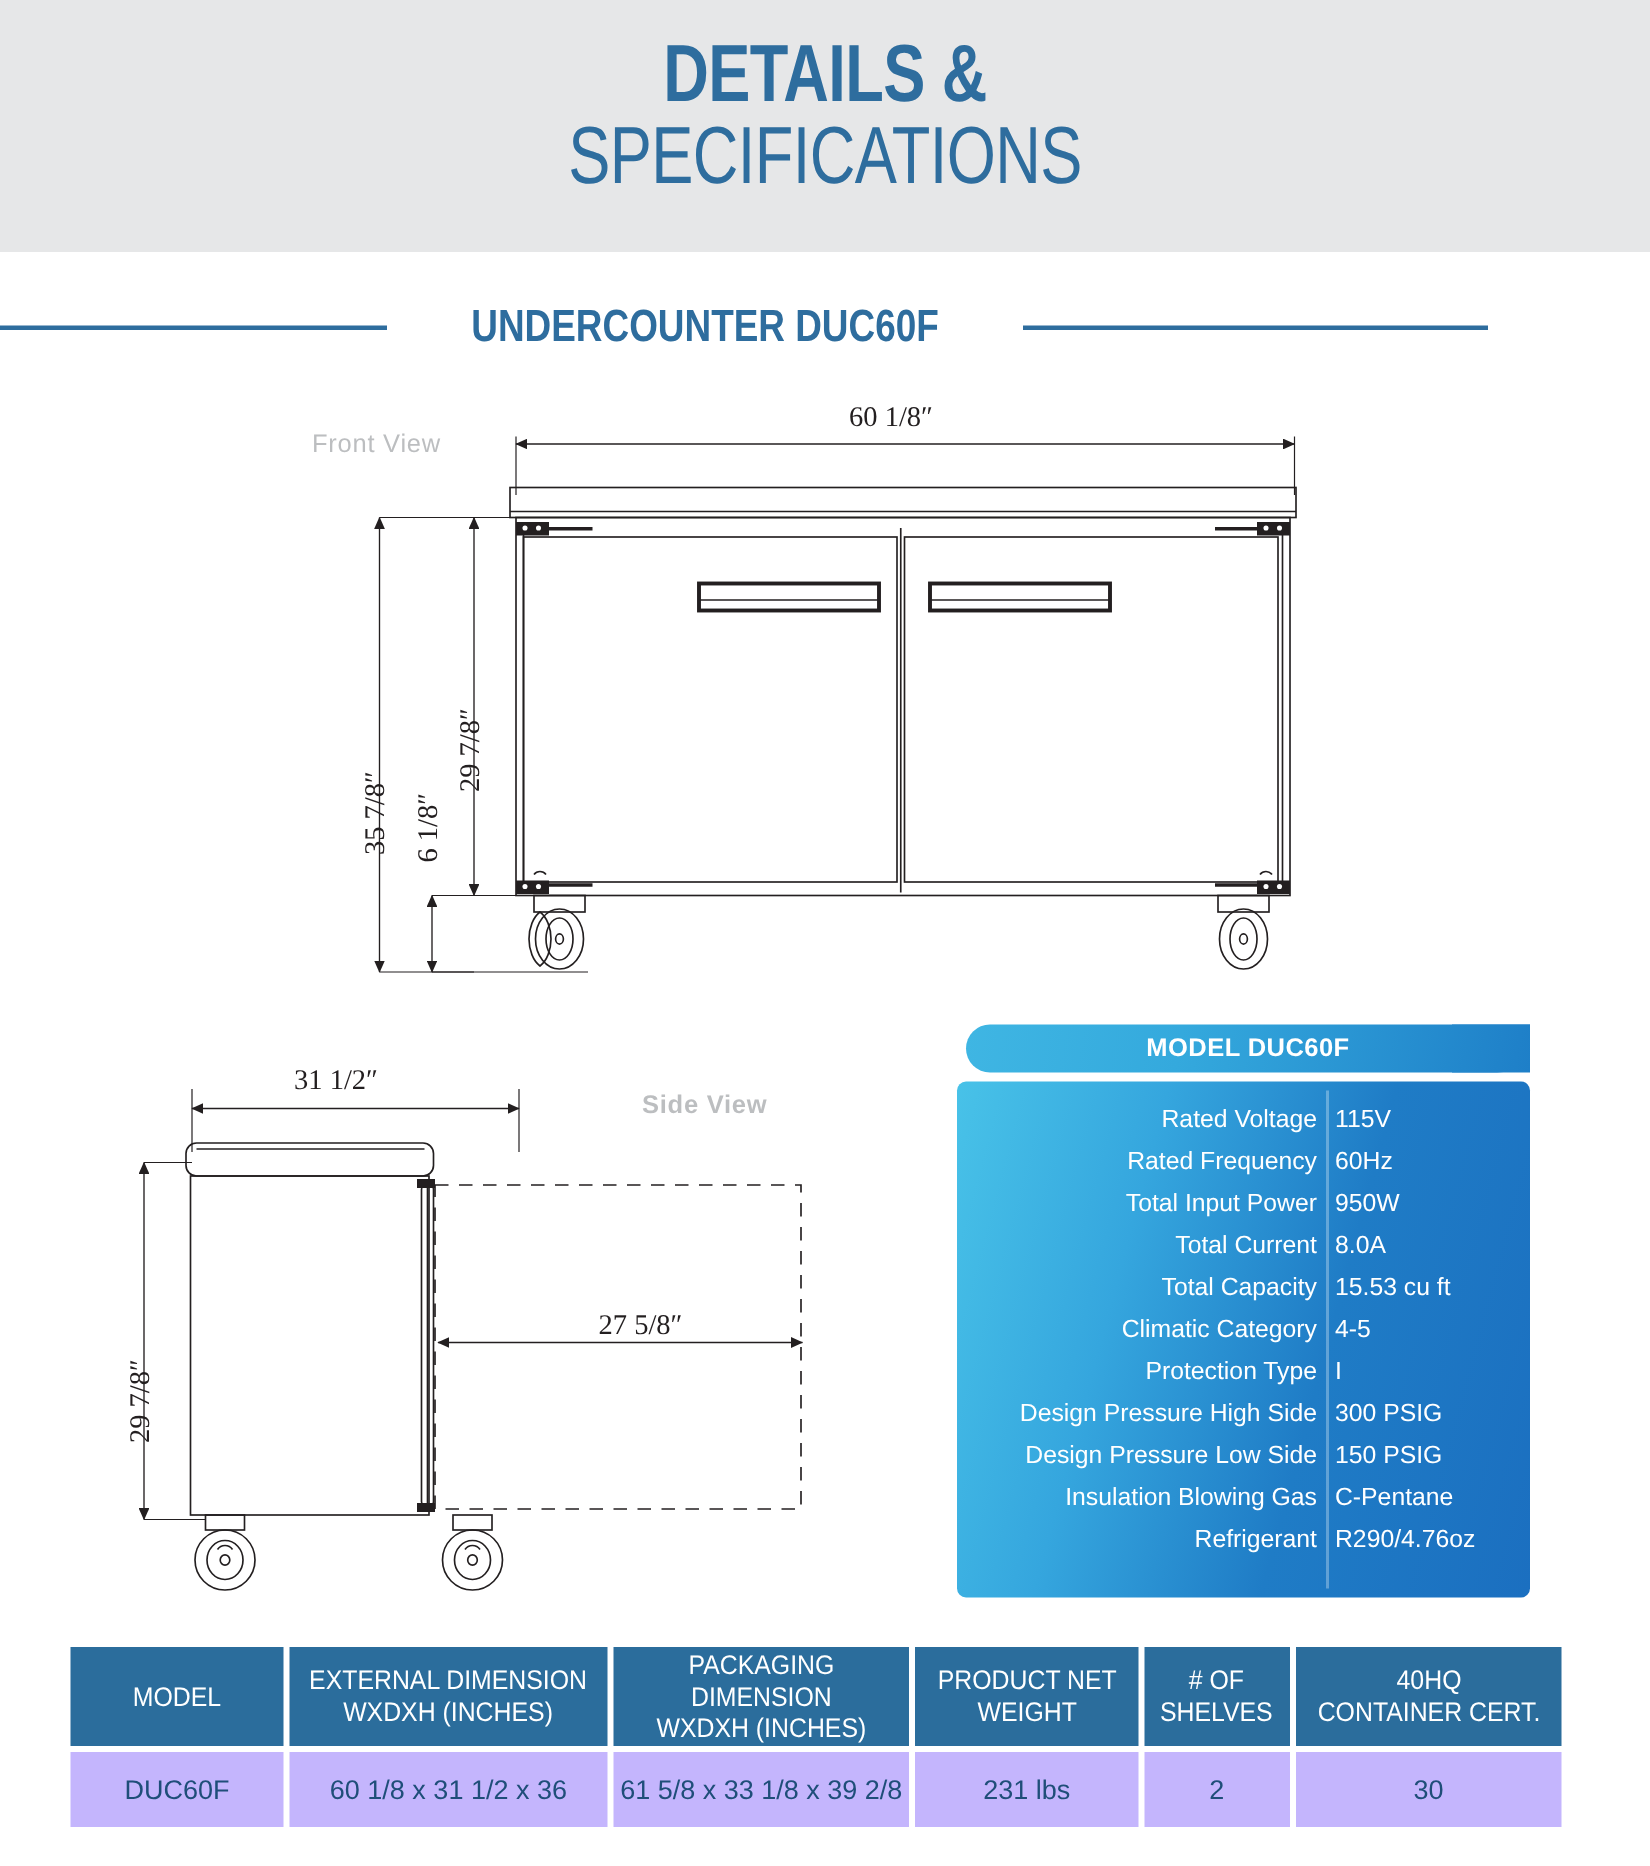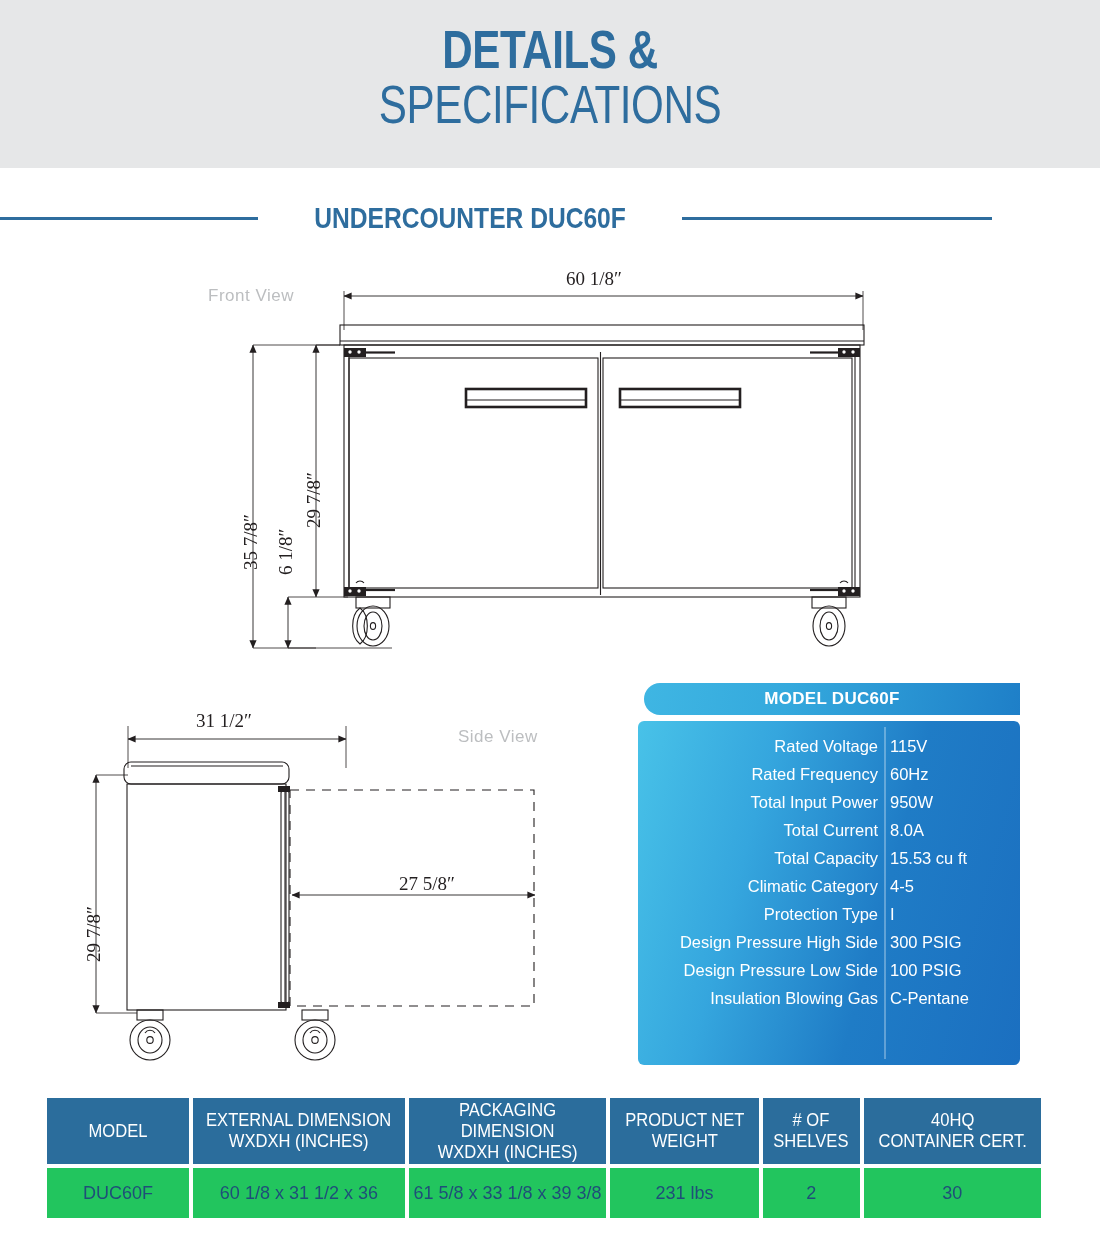--- a/index.html
+++ b/index.html
@@ -93,21 +93,21 @@
   .btable .drow{display:flex;margin-top:4px;}
   .hcell{
     background:#2b6d9c;color:#ffffff;
     height:66px;margin-right:4px;
     display:flex;align-items:center;justify-content:center;
     text-align:center;font-size:18px;line-height:21px;font-weight:normal;
     transform-origin:center;
   }
   .hcell span{display:block;transform:scaleX(0.92);}
   .dcell{
-    background:#22c55e;color:#1f4e79;
+    background:#c4b5fd;color:#1f4e79;
     height:50px;margin-right:4px;
     display:flex;align-items:center;justify-content:center;
     text-align:right;font-size:18px;
   }
   .c0{width:144px;} .c1{width:215px;} .c2{width:200px;}
   .c3{width:151px;} .c4{width:98px;}  .c5{width:180px;margin-right:12px;}
 </style>
 </head>
 <body>
 
@@ -240,21 +240,21 @@
 
     <line x1="96" y1="775" x2="128" y2="775" stroke-width="0.8"></line>
     <line x1="96" y1="1013" x2="137" y2="1013" stroke-width="0.8"></line>
     <line x1="96" y1="775" x2="96" y2="1013" marker-start="url(#arS)" marker-end="url(#ar)" stroke-width="0.9"></line>
 
     <line x1="292" y1="895" x2="535" y2="895" marker-start="url(#arS)" marker-end="url(#ar)" stroke-width="0.9"></line>
   </g>
 </svg>
 
 <div class="view-label" style="left:208px;top:286px;">Front View</div>
-<div class="view-label" style="left:458px;top:727px;">Side View</div>
+<div class="view-label" style="left:428px;top:727px;font-weight:bold;">Side View</div>
 
 <div class="dim-text" style="left:566px;top:268px;">60  1/8″</div>
 <div class="dim-text vert" style="left:240px;top:570px;">35  7/8″</div>
 <div class="dim-text vert" style="left:303px;top:528px;">29  7/8″</div>
 <div class="dim-text vert" style="left:275px;top:575px;">6  1/8″</div>
 
 <div class="dim-text" style="left:196px;top:710px;">31  1/2″</div>
 <div class="dim-text vert" style="left:83px;top:962px;">29  7/8″</div>
 <div class="dim-text" style="left:399px;top:873px;">27  5/8″</div>
 
@@ -291,25 +291,29 @@
         <div class="spec-row">
           <div class="k">Protection Type</div>
           <div class="v">I</div>
         </div>
         <div class="spec-row">
           <div class="k">Design Pressure High Side</div>
           <div class="v">300 PSIG</div>
         </div>
         <div class="spec-row">
           <div class="k">Design Pressure Low Side</div>
-          <div class="v">100 PSIG</div>
+          <div class="v">150 PSIG</div>
         </div>
         <div class="spec-row">
           <div class="k">Insulation Blowing Gas</div>
           <div class="v">C-Pentane</div>
+        </div>
+        <div class="spec-row">
+          <div class="k">Refrigerant</div>
+          <div class="v">R290/4.76oz</div>
         </div>
       </div>
   </div>
 </div>
 
 <div class="btable">
   <div class="hrow" id="btable-head">
       <div class="hcell c0">
         <span>MODEL</span>
       </div>
@@ -325,18 +329,18 @@
       <div class="hcell c4">
         <span># OF<br>SHELVES</span>
       </div>
       <div class="hcell c5">
         <span>40HQ<br>CONTAINER CERT.</span>
       </div>
     </div>
   <div class="drow" id="btable-row">
       <div class="dcell c0">DUC60F</div>
       <div class="dcell c1">60 1/8 x 31 1/2 x 36</div>
-      <div class="dcell c2">61 5/8 x 33 1/8 x 39 3/8</div>
+      <div class="dcell c2">61 5/8 x 33 1/8 x 39 2/8</div>
       <div class="dcell c3">231 lbs</div>
       <div class="dcell c4">2</div>
       <div class="dcell c5">30</div>
     </div>
 </div>
 
 </body></html>

